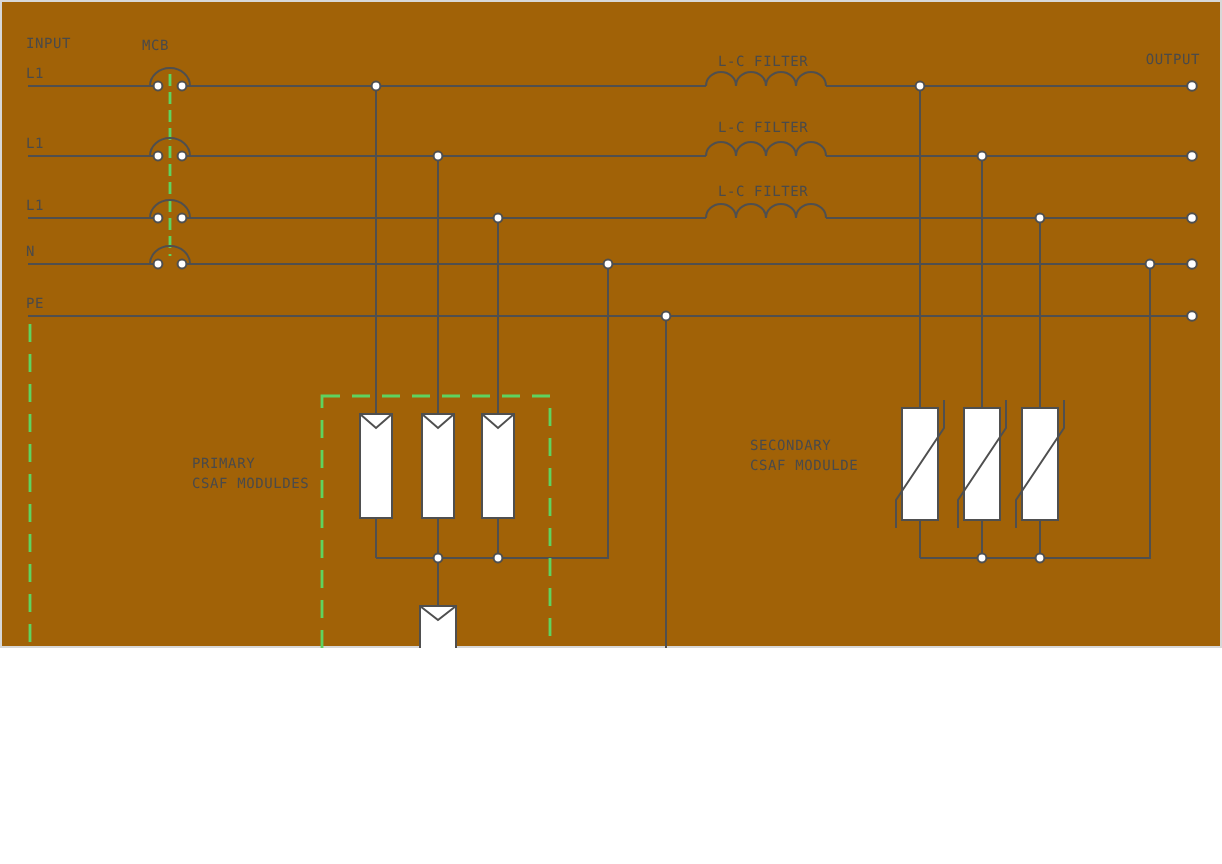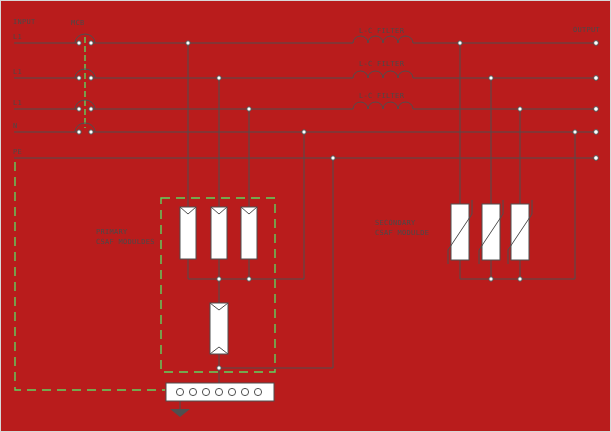--- a/index.html
+++ b/index.html
@@ -1,19 +1,19 @@
 <!DOCTYPE html>
 <html><head>
 <meta charset="utf-8">
 <style>
   html,body{margin:0;padding:0;background:#ffffff;}
   #canvas{
     position:relative;
-    width:611px;height:432px;
-    background:#b91c1c;
+    width:611px;height:324px;
+    background:#a16207;
     border:1px solid #d8d8d8;
     box-sizing:border-box;
     font-family:"DejaVu Sans Mono","Liberation Mono",monospace;
   }
   svg{display:block;}
   .wire{stroke:#4f4f4f;stroke-width:1;fill:none;}
   .sym{stroke:#4f4f4f;stroke-width:1;fill:#ffffff;}
   .node{stroke:#4f4f4f;stroke-width:1;fill:#ffffff;}
   .green{stroke:#5fd35f;stroke-width:1.4;fill:none;}
   .gnd{fill:#4f4f4f;stroke:none;}

